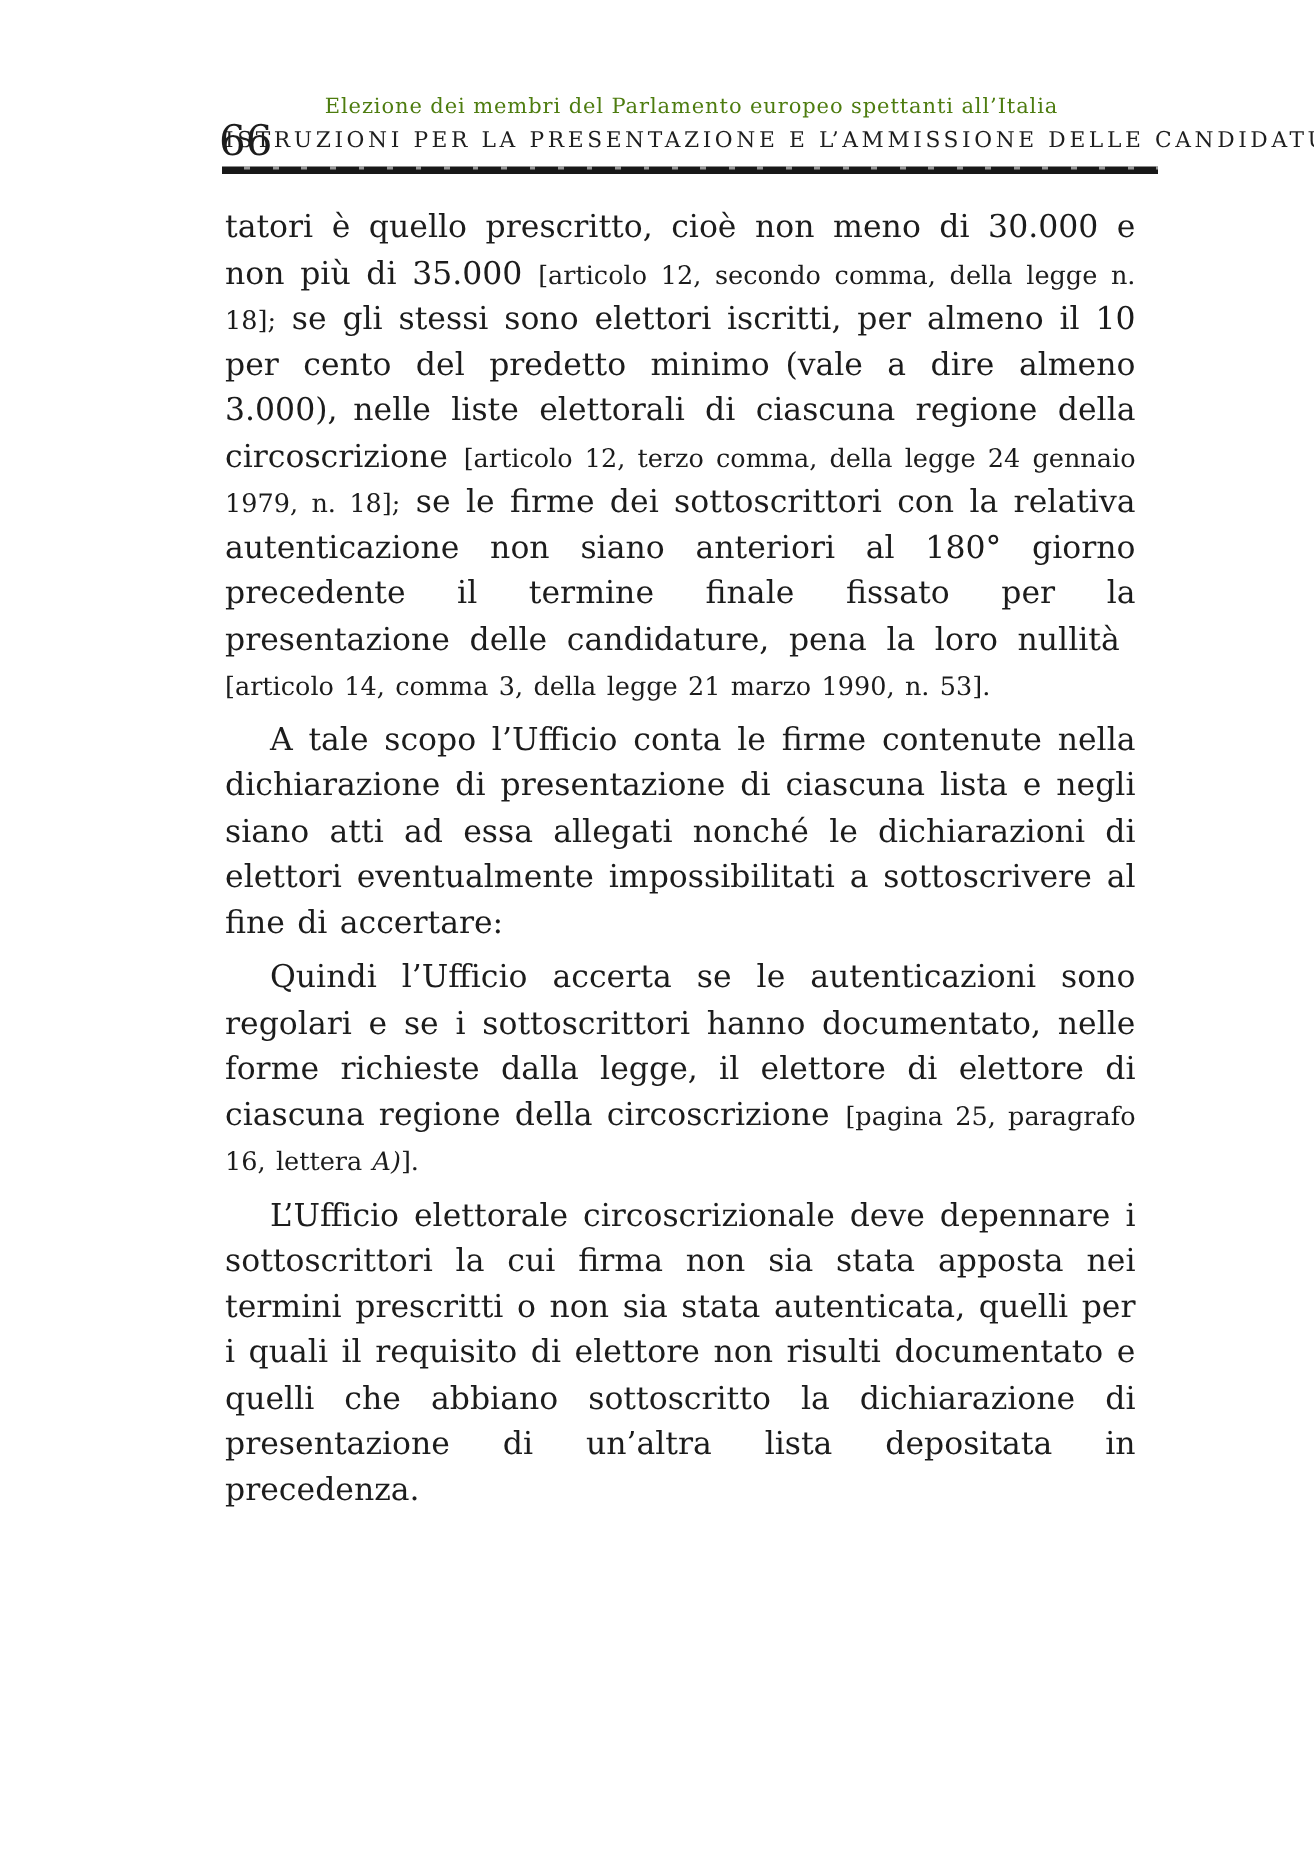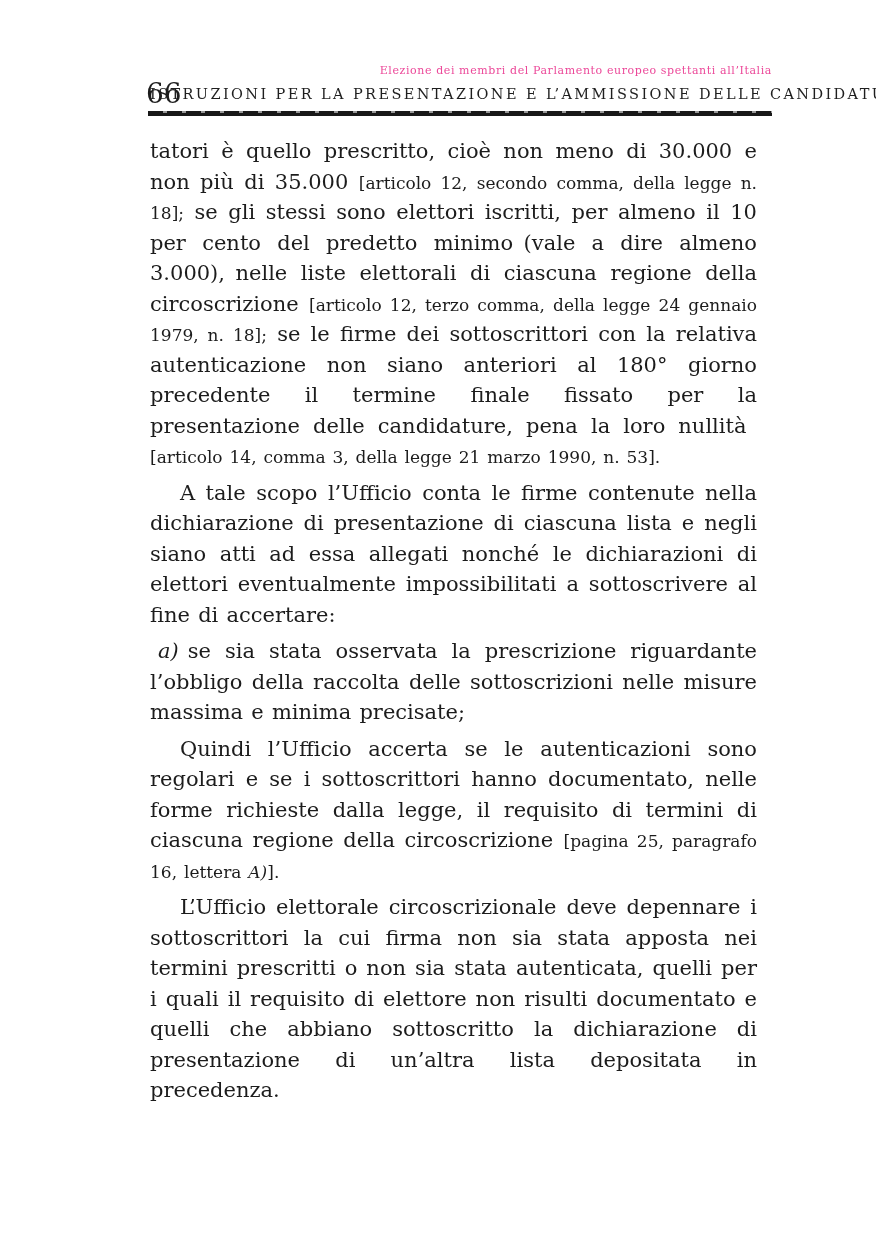--- a/index.html
+++ b/index.html
@@ -19,24 +19,24 @@
     position: absolute;
     top: 64px; left: 150px; width: 622px;
   }
   .page-number {
     position: absolute;
     left: -4px; top: 16px;
     font-size: 28px; line-height: 1;
     color: var(--text-color, #1c1c1c);
   }
   .running-title-1 {
-    text-align: right;
-    font-size: 11px; line-height: 14px;
+    text-align: center;
+    font-size: 14px; line-height: 14px;
     letter-spacing: 0.6px;
-    color: #ec4899;
+    color: #4d7c0f;
   }
   .running-title-2 {
     text-align: center;
     margin-top: 9px;
     font-size: 14.5px; line-height: 15px;
     letter-spacing: 2.4px;
     color: #1e1e1e;
     white-space: nowrap;
   }
   .header-rule {
@@ -89,18 +89,17 @@
     <div class="page-number">66</div>
     <div class="running-title-1">Elezione dei membri del Parlamento europeo spettanti all’Italia</div>
     <div class="running-title-2">ISTRUZIONI PER LA PRESENTAZIONE E L’AMMISSIONE DELLE CANDIDATURE</div>
   </div>
 
   <div class="header-rule"></div>
 
   <main class="page-body" id="page-body">
       <p class=""><span class="seg-body">tatori è quello prescritto, cioè non meno di 30.000 e non più di 35.000 </span><span class="seg-cite">[articolo 12, secondo comma, della legge n. 18];</span><span class="seg-body"> se gli stessi sono elettori iscritti, per almeno il 10 per cento del predetto minimo (vale a dire almeno 3.000), nelle liste elettorali di ciascuna regione della circoscrizione </span><span class="seg-cite">[articolo 12, terzo comma, della legge 24 gennaio 1979, n. 18];</span><span class="seg-body"> se le firme dei sottoscrittori con la relativa autenticazione non siano anteriori al 180° giorno precedente il termine finale fissato per la presentazione delle candidature, pena la loro nullità </span><span class="seg-cite">[articolo 14, comma 3, della legge 21 marzo 1990, n. 53].</span></p>
       <p class="indent"><span class="seg-body">A tale scopo l’Ufficio conta le firme contenute nella dichiarazione di presentazione di ciascuna lista e negli siano atti ad essa allegati nonché le dichiarazioni di elettori eventualmente impossibilitati a sottoscrivere al fine di accertare:</span></p>
-      <p class="item"><span class="seg-marker">a)</span><span class="seg-body">se sia stata osservata la prescrizione riguardante l’obbligo della raccolta delle sottoscrizioni nelle misure massima e minima precisate;</span></p>
-      <p class="indent"><span class="seg-body">Quindi l’Ufficio accerta se le autenticazioni sono regolari e se i sottoscrittori hanno documentato, nelle forme richieste dalla legge, il requisito di termini di ciascuna regione della circoscrizione </span><span class="seg-cite">[pagina 25, paragrafo 16, lettera </span><span class="seg-cite-italic">A)</span><span class="seg-cite">].</span></p>
+      <p class="indent"><span class="seg-body">Quindi l’Ufficio accerta se le autenticazioni sono regolari e se i sottoscrittori hanno documentato, nelle forme richieste dalla legge, il elettore di elettore di ciascuna regione della circoscrizione </span><span class="seg-cite">[pagina 25, paragrafo 16, lettera </span><span class="seg-cite-italic">A)</span><span class="seg-cite">].</span></p>
       <p class="indent"><span class="seg-body">L’Ufficio elettorale circoscrizionale deve depennare i sottoscrittori la cui firma non sia stata apposta nei termini prescritti o non sia stata autenticata, quelli per i quali il requisito di elettore non risulti documentato e quelli che abbiano sottoscritto la dichiarazione di presentazione di un’altra lista depositata in precedenza.</span></p>
     </main>
 
 </div>
 
 </body></html>

